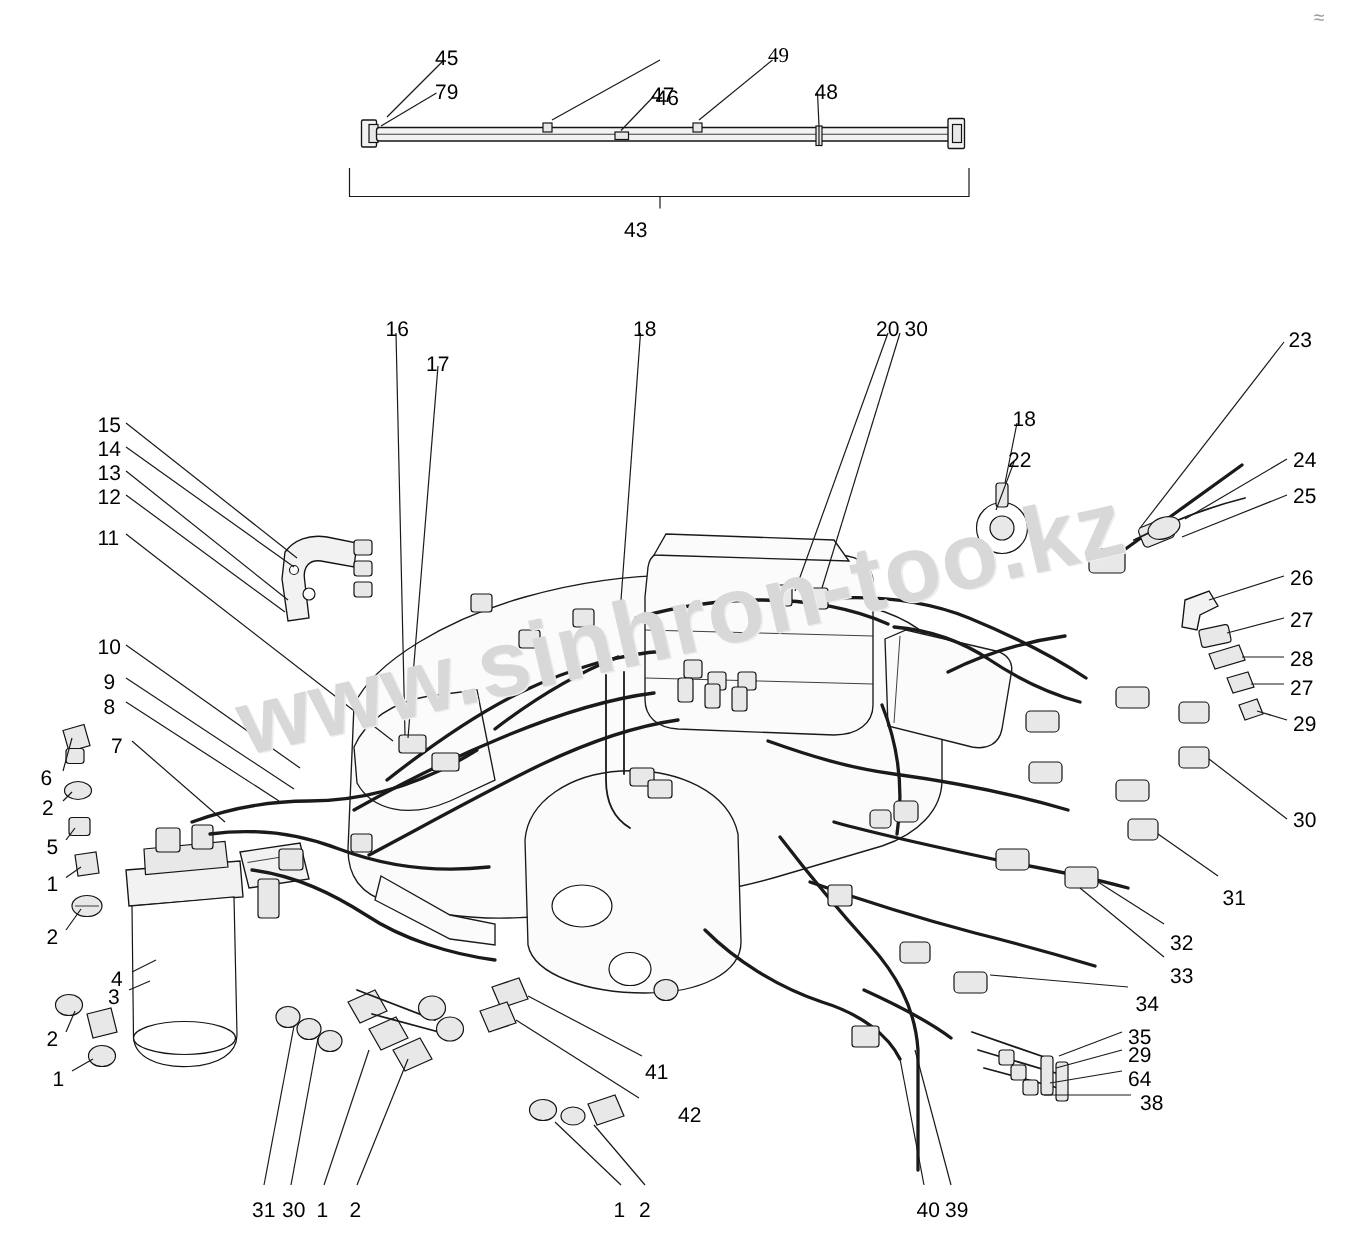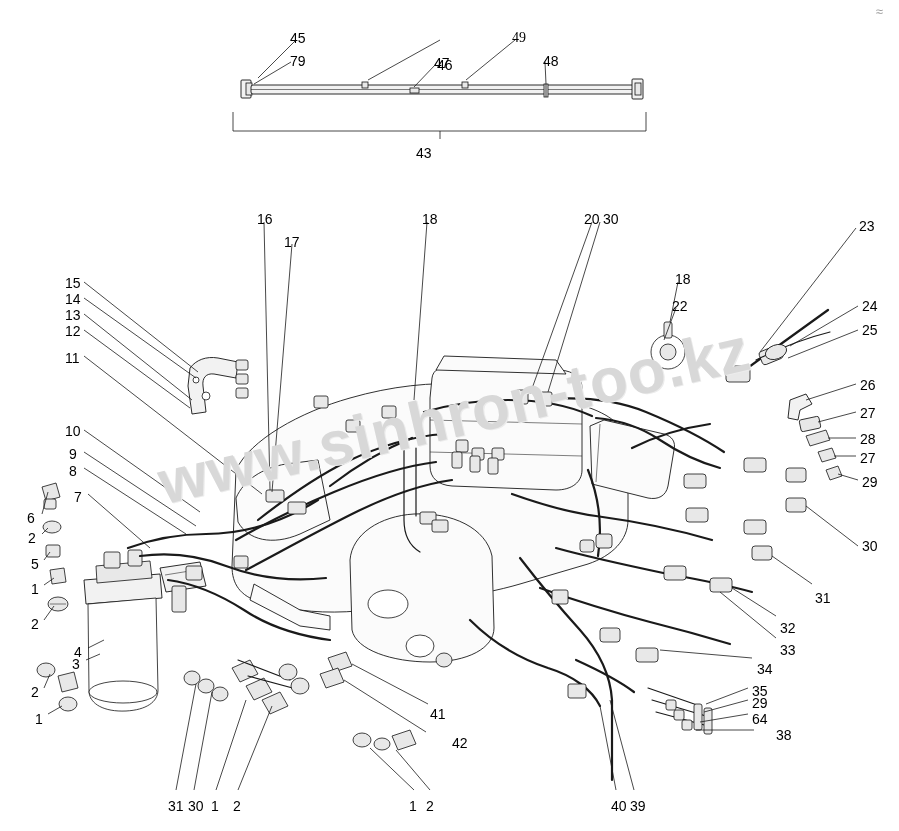--- a/index.html
+++ b/index.html
@@ -446,21 +446,21 @@
       <div class="callout" style="left: 815px; top: 591px;">31</div>
       <div class="callout" style="left: 780px; top: 621px; text-align: center;">32</div>
       <div class="callout" style="left: 780px; top: 643px;">33</div>
       <div class="callout" style="left: 74px; top: 645px;">4</div>
       <div class="callout" style="left: 72px; top: 657px;">3</div>
       <div class="callout" style="left: 757px; top: 662px;">34</div>
       <div class="callout" style="left: 31px; top: 685px;">2</div>
       <div class="callout" style="left: 752px; top: 684px;">35</div>
       <div class="callout" style="left: 752px; top: 696px;">29</div>
       <div class="callout" style="left: 752px; top: 712px;">64</div>
-      <div class="callout" style="left: 776px; top: 728px;">38</div>
+      <div class="callout" style="left: 760px; top: 728px;">38</div>
       <div class="callout" style="left: 35px; top: 712px;">1</div>
       <div class="callout" style="left: 430px; top: 707px;">41</div>
       <div class="callout" style="left: 428px; top: 736px; margin-left: 24px;">42</div>
       <div class="callout" style="left: 168px; top: 799px;">31</div>
       <div class="callout" style="left: 188px; top: 799px;">30</div>
       <div class="callout" style="left: 211px; top: 799px;">1</div>
       <div class="callout" style="left: 233px; top: 799px;">2</div>
       <div class="callout" style="left: 409px; top: 799px;">1</div>
       <div class="callout" style="left: 426px; top: 799px;">2</div>
       <div class="callout" style="left: 611px; top: 799px;">40</div>

